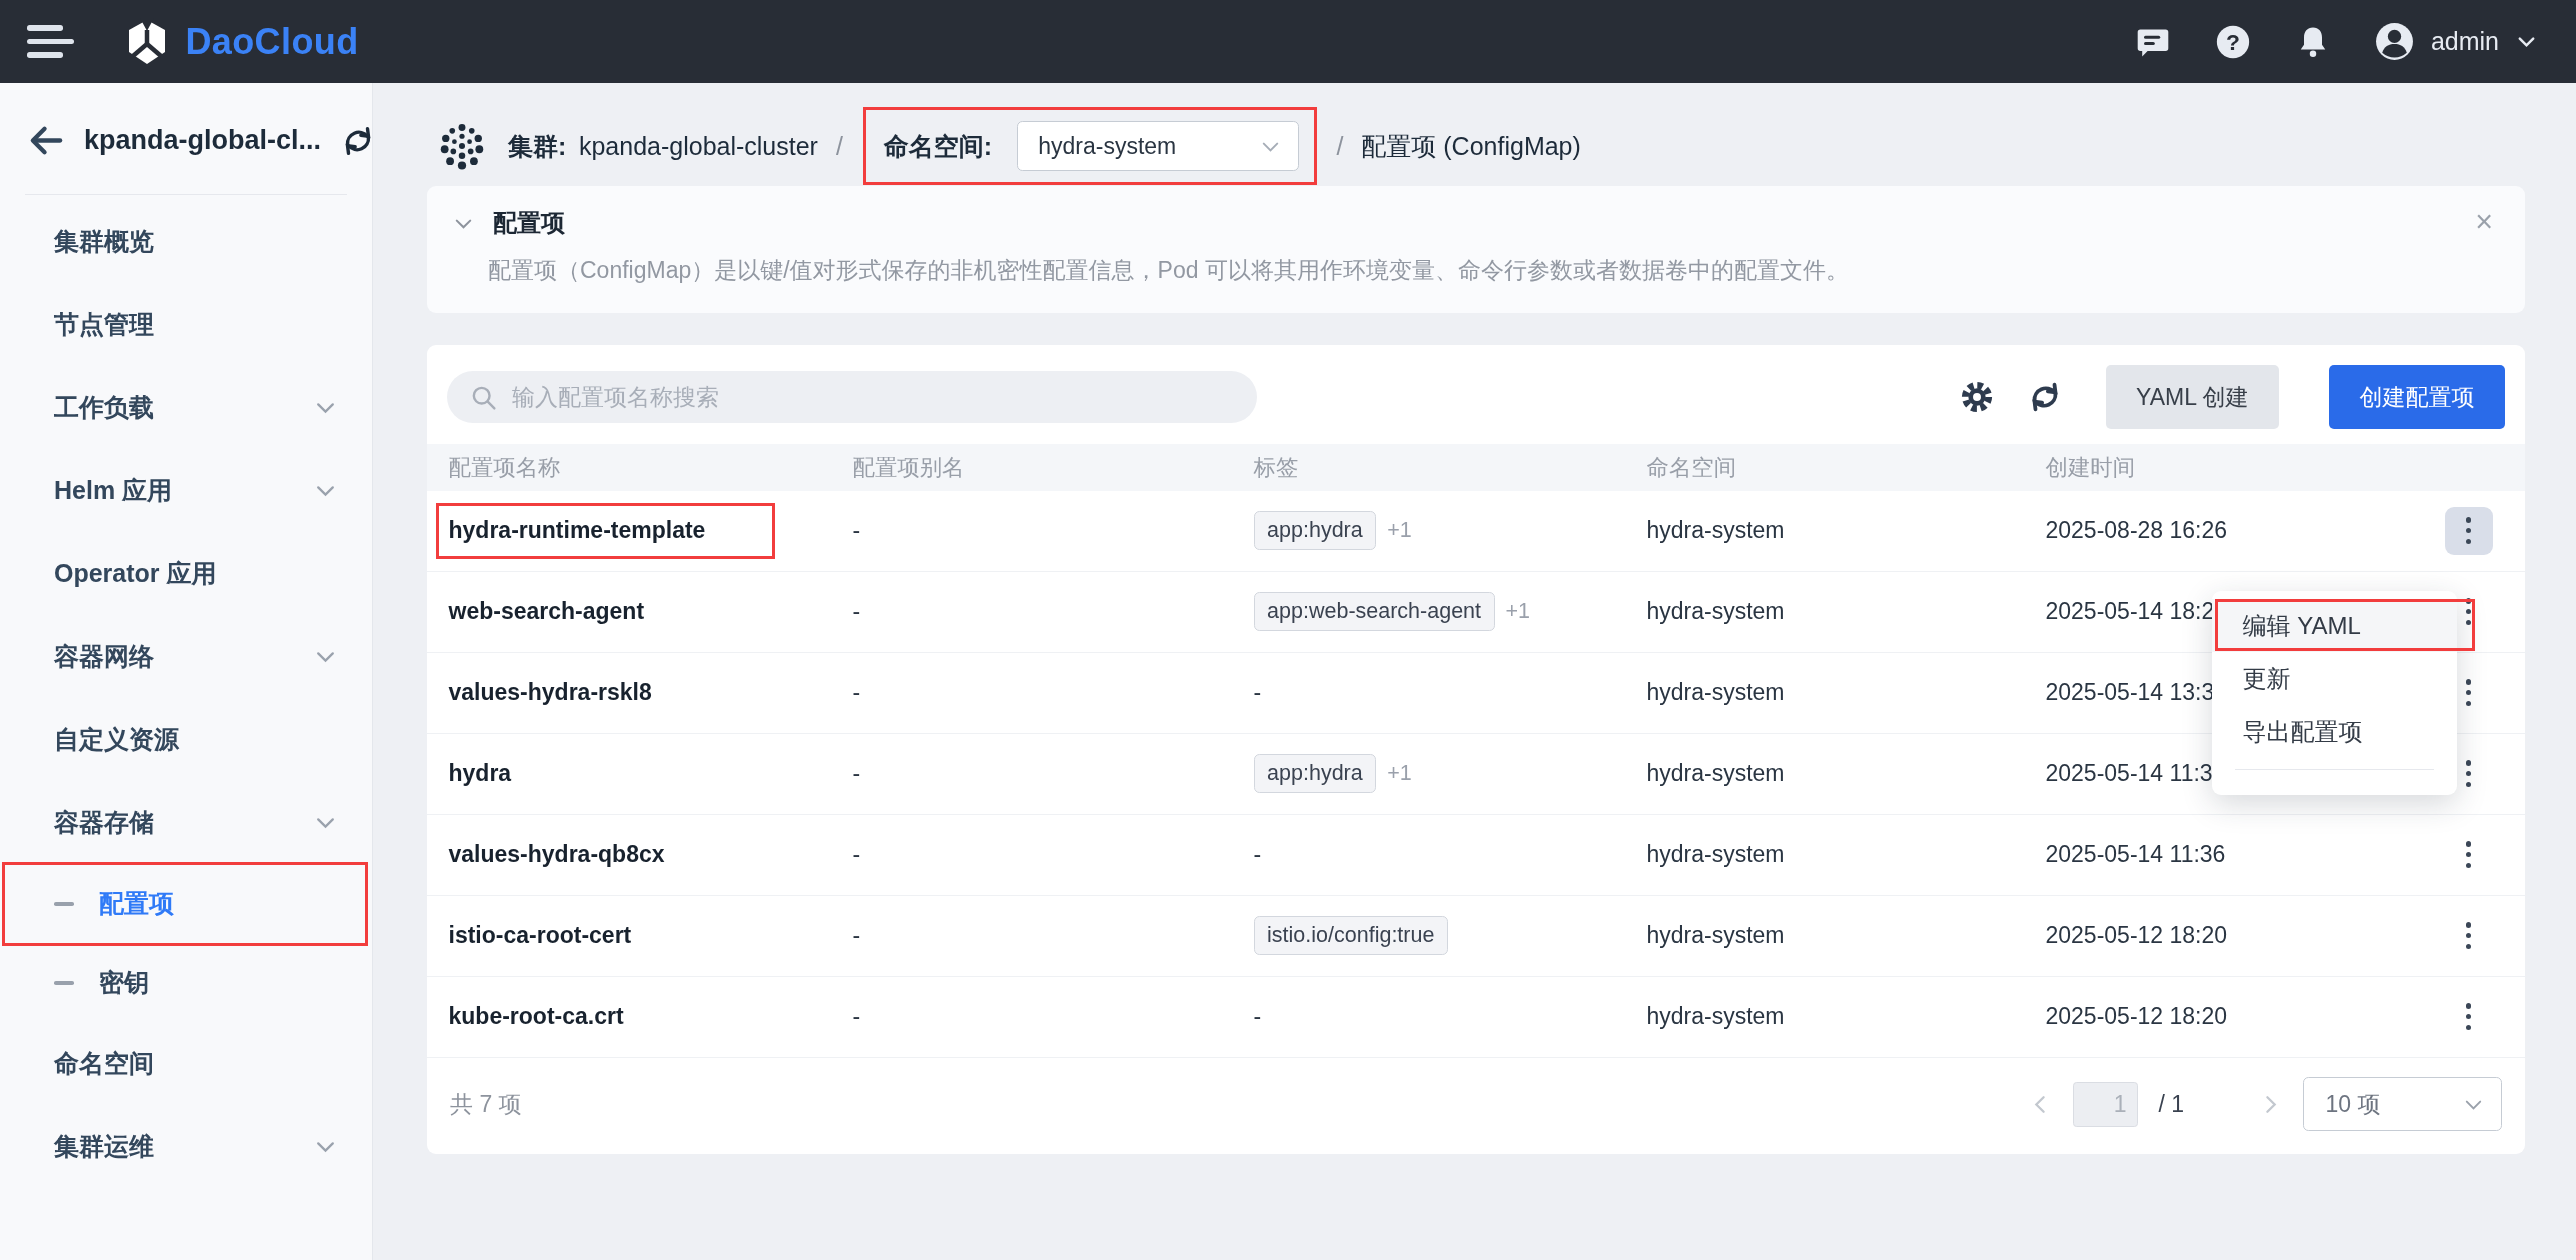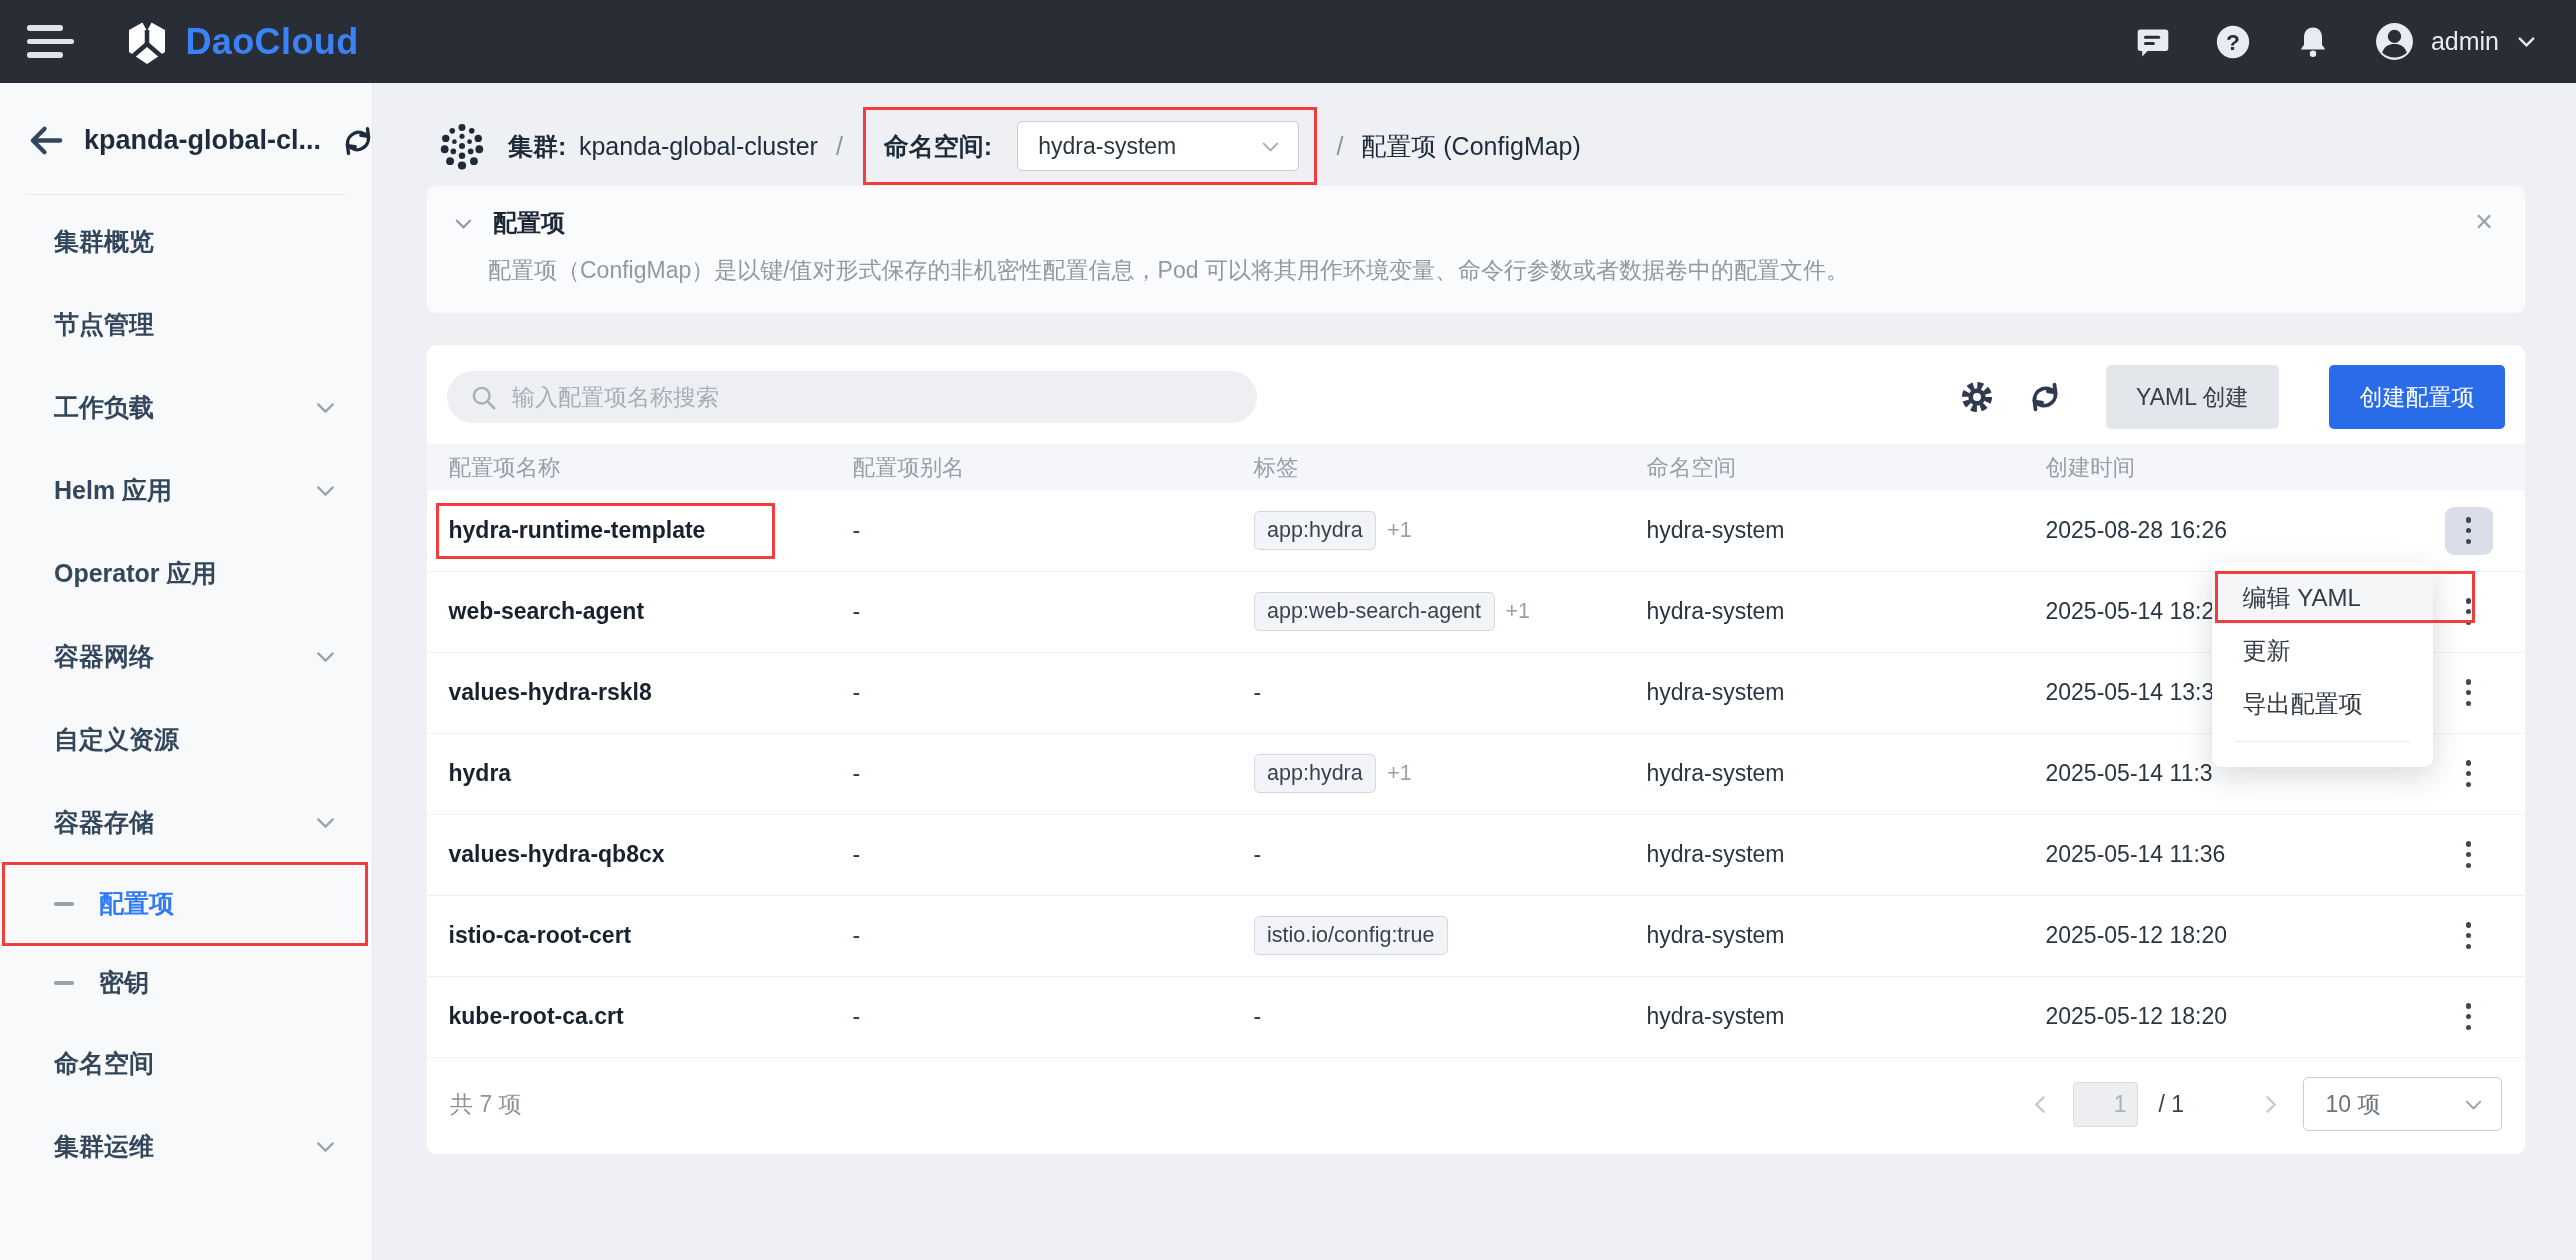--- a/index.html
+++ b/index.html
@@ -75,21 +75,21 @@
   .name-red-frame { position:absolute; left:9px; top:50%; transform:translateY(-50%); width:339px; height:56px; border:3.6px solid #f23d3d; pointer-events:none; }
   
   .card-footer { display:flex; align-items:center; height:93px; padding:0 23px; font-size:23px; color:#8d939d; }
   .pager { margin-left:auto; display:flex; align-items:center; gap:20px; }
   .pg-arrow { color:#c3c8cf; display:flex; cursor:pointer; }
   .pg-box { width:65px; height:45px; background:#eceef2; border:0.9px solid #dadde3; border-radius:3.6px; color:#aab0b9; display:flex; align-items:center; justify-content:flex-end; padding-right:10.8px; }
   .pg-total { color:#3a4250; }
   .size-select { width:199px; height:54px; border:0.9px solid #c6ccd4; border-radius:5.4px; background:#fff; display:flex; align-items:center; padding:0 16px 0 21.5px; color:#6d7480; cursor:pointer;gap:28px; }
   .size-select .chev { margin-left:auto; color:#9aa1ab; display:flex; }
   
-  .ctx-menu { position:absolute; left:2212px; top:563px; width:221px; background:#ffffff; border-radius:9px; box-shadow:0 9px 30.5px rgba(31,45,61,.18); padding:8px 0 12.6px 0; z-index:30; }
+  .ctx-menu { position:absolute; left:2212px; top:591px; width:245px; background:#ffffff; border-radius:9px; box-shadow:0 9px 30.5px rgba(31,45,61,.18); padding:8px 0 12.6px 0; z-index:30; }
   .ctx-item { height:53px; display:flex; align-items:center; padding:0 30.5px; font-size:24px; color:#333b46; cursor:pointer; position:relative; }
   .ctx-item.hl { background:#f5f6f8; }
   .ctx-item.danger { color:#e8494b; }
   .ctx-divider { border-top:0.9px solid #e6e8ed; margin:10.8px 23px 12.6px 23px; }
   .ctx-red-frame { position:absolute; left:2.7px; top:8px; width:260px; height:52px; border:3.6px solid #f23d3d; pointer-events:none; z-index:35; }
   svg { display:block; }
 </style>
 </head>
 <body>
 

